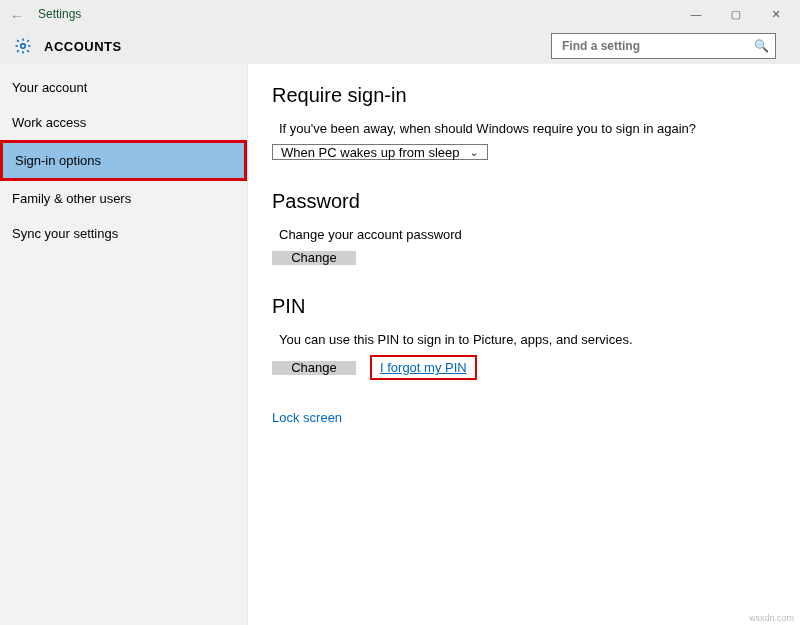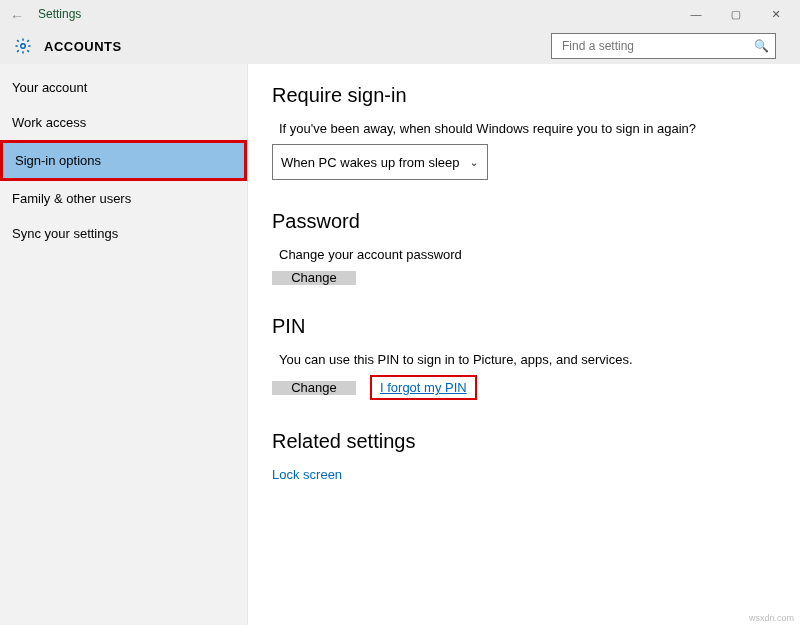--- a/index.html
+++ b/index.html
@@ -40,21 +40,21 @@
   .hdr-title { font-size: 13px; font-weight: 600; letter-spacing: 0.5px; }
   .headerbar .spacer { flex: 1; }
   .searchbox {
     width: 225px; height: 26px;
     border: 1px solid #777;
     background: #fff;
     display: flex; align-items: center;
     padding: 0 6px 0 8px;
   }
   .searchbox input {
-    flex: 1; border: none; outline: none; font-size: 12px; background: transparent;
+    flex: 1; border: none; outline: none; font-size: 12px; background: transparent; font-weight: bold;
   }
   .searchbox .sicon { color:#666; font-size:12px; }
   .body {
     display: flex;
     height: calc(625px - 64px);
     background: #fff;
   }
   .sidebar {
     width: 248px;
     background: #f2f2f2;
@@ -85,21 +85,21 @@
     margin: 0 0 14px 0;
     color: #000;
   }
   .subtext {
     font-size: 13px;
     color: #000;
     margin: 0 0 8px 7px;
   }
   .select {
     border: 1px solid #777;
-    height: 36px;
+    height: 16px;
     display: inline-flex;
     align-items: center;
     padding: 0 8px;
     min-width: 186px;
     justify-content: space-between;
     font-size: 13px;
     background: #fff;
   }
   .select .chev { font-size: 11px; color:#333; margin-left: 10px; }
   .btn {
@@ -193,20 +193,19 @@
       <h2 class="section">PIN</h2>
       <p class="subtext">You can use this PIN to sign in to Picture, apps, and services.</p>
       <div class="row">
         <button class="btn">Change</button>
         <span class="link red-inline">I forgot my PIN</span>
       </div>
     </div>
 
 
     <div class="block mb20">
-      <h2 class="section">Related settings</h2>
       <span class="link">Lock screen</span>
     </div>
 
   </div>
 </div>
 
 <div class="watermark">wsxdn.com</div>
 
 </body></html>

